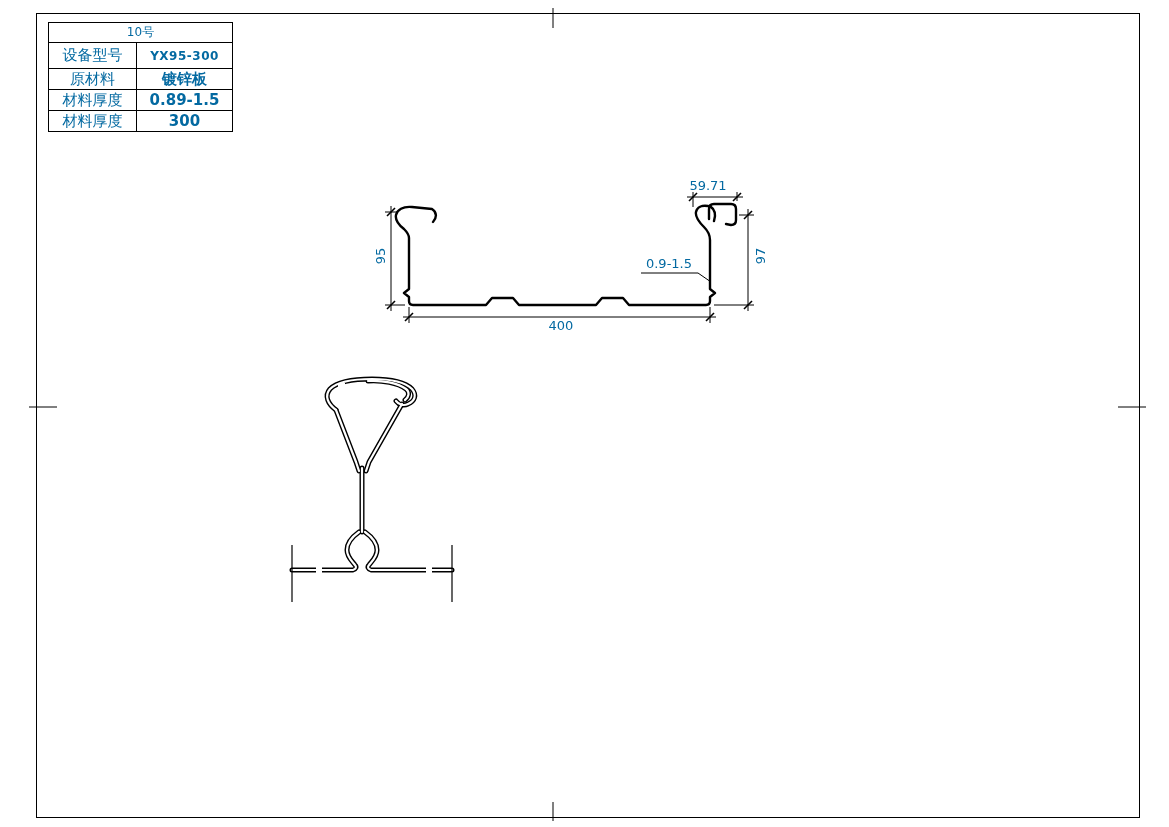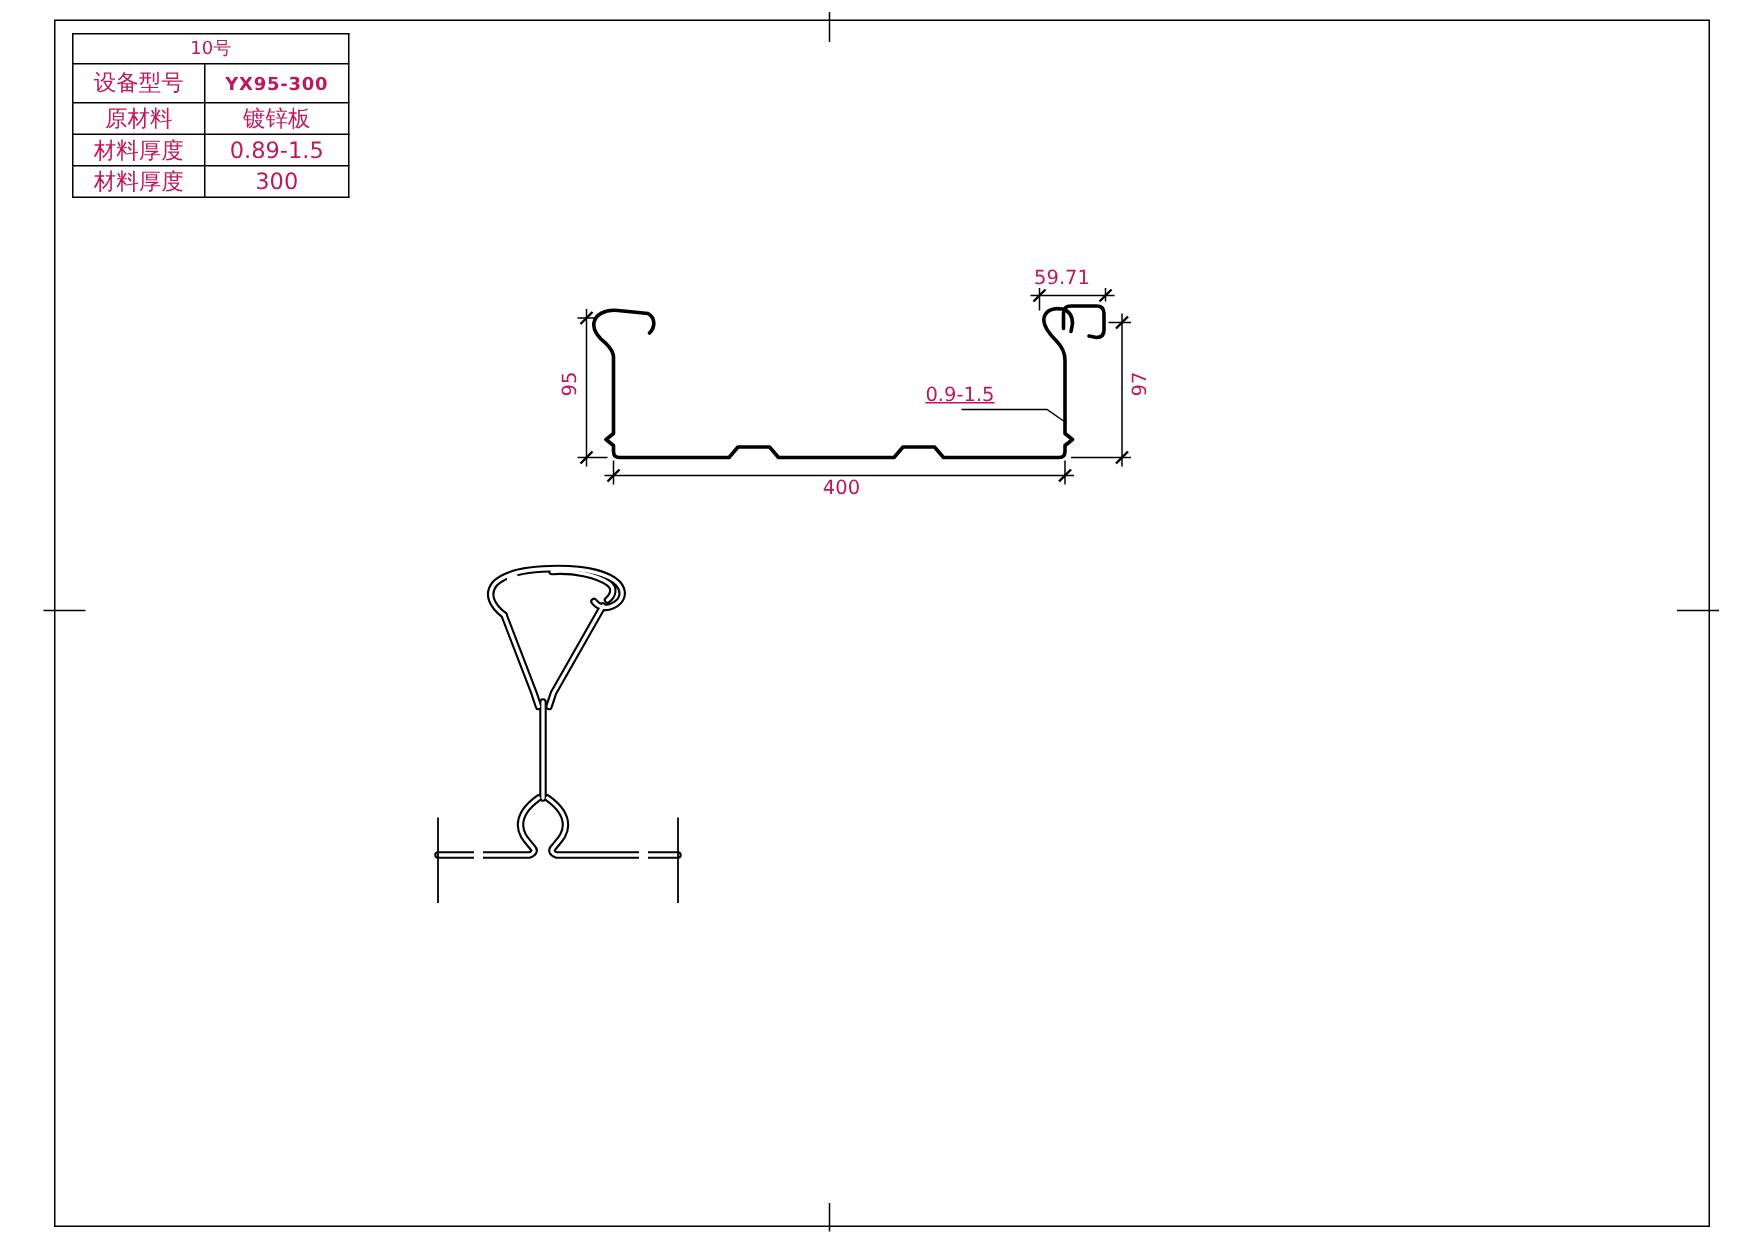--- a/index.html
+++ b/index.html
@@ -1,32 +1,32 @@
 <!DOCTYPE html>
 <html><head>
 <meta charset="utf-8">
 <style>
   html,body{margin:0;padding:0;background:#ffffff;}
   .sheet{
     position:relative;width:1169px;height:827px;background:#ffffff;
-    font-family:"DejaVu Sans","Liberation Sans",sans-serif;color:#be185d;overflow:hidden;
+    font-family:"DejaVu Sans","Liberation Sans",sans-serif;color:#0369a1;overflow:hidden;
   }
   .canvas{position:absolute;left:0;top:0;}
   
   table.tb{
     position:absolute;left:48px;top:22px;width:184px;
     border-collapse:collapse;table-layout:fixed;background:#fff;
   }
   .tb td{
     border:1px solid #000;padding:0 2px;text-align:center;
     font-size:15px;height:20px;overflow:hidden;white-space:nowrap;
   }
   .tb td.hdr{font-size:12px;height:19px;}
   .tb td.model{font-size:12px;font-weight:bold;height:25px;letter-spacing:.5px;}
-  .tb td.val{font-weight:normal;}
+  .tb td.val{font-weight:bold;}
   .tb col.c1{width:88px;}
   .tb col.c2{width:96px;}
   
   .label{position:absolute;font-size:13px;line-height:14px;white-space:nowrap;text-align:center;}
   .rot{transform:rotate(-90deg);}
   
   .thin{stroke:#000;stroke-width:1;fill:none;}
   .tick{stroke:#000;stroke-width:1.6;fill:none;}
   .prof{stroke:#000;stroke-width:2.4;fill:none;stroke-linejoin:round;stroke-linecap:round;}
   .dk{stroke:#000;stroke-width:5;fill:none;stroke-linejoin:round;stroke-linecap:round;}
@@ -170,17 +170,17 @@
     </tr>
   </tbody>
     </table>
 
   <div class="label" style="left:682px;top:179px;width:52px;">59.71</div>
 
   <div class="label rot" style="left:368px;top:249px;width:26px;">95</div>
 
   <div class="label rot" style="left:748px;top:249px;width:26px;">97</div>
 
-  <div class="label" style="left:610px;top:257px;width:60px;text-decoration:underline;">0.9-1.5</div>
+  <div class="label" style="left:639px;top:257px;width:60px;">0.9-1.5</div>
 
   <div class="label" style="left:533px;top:319px;width:56px;">400</div>
 
 </div>
 
 </body></html>

